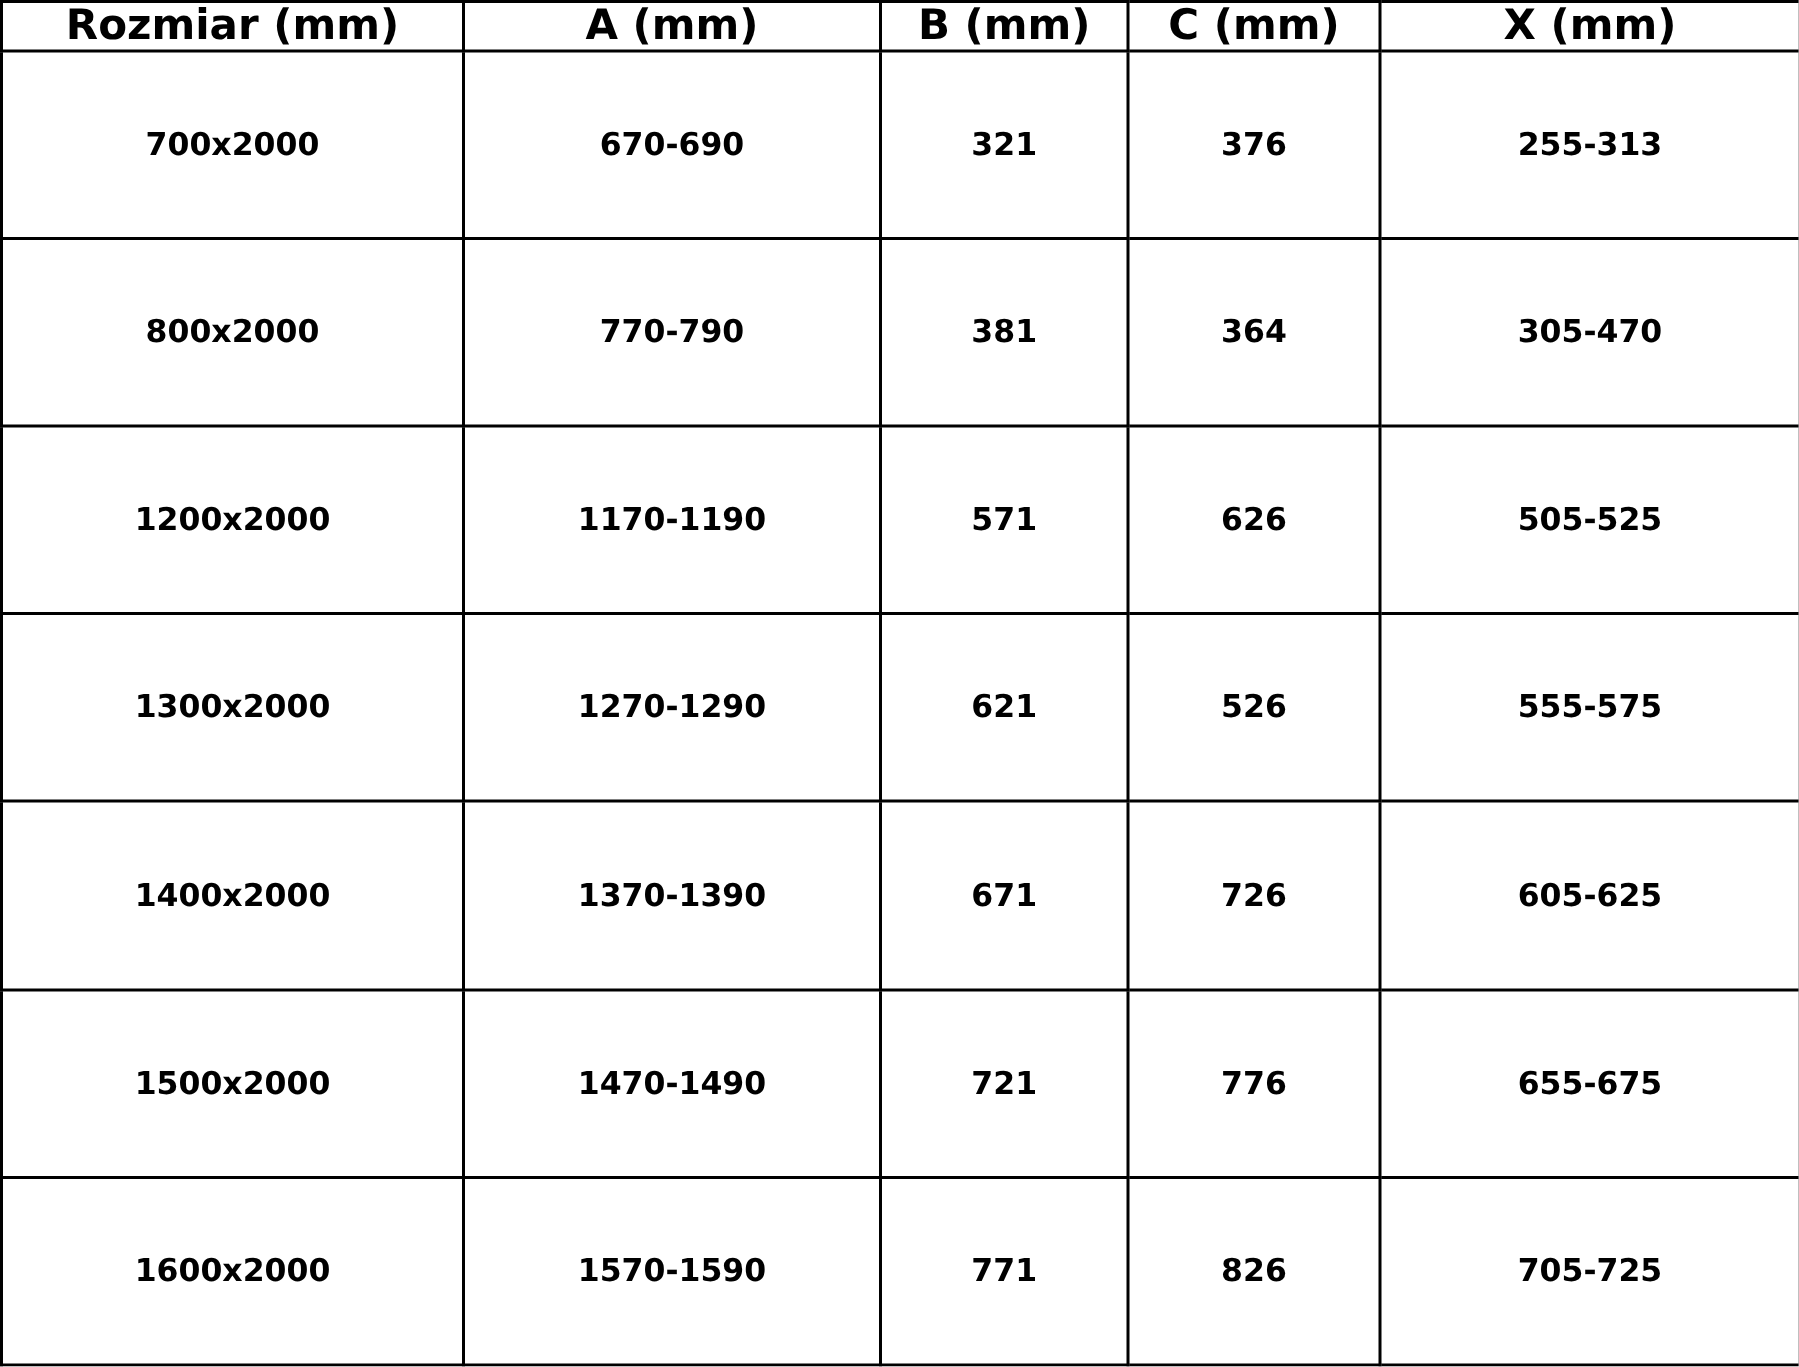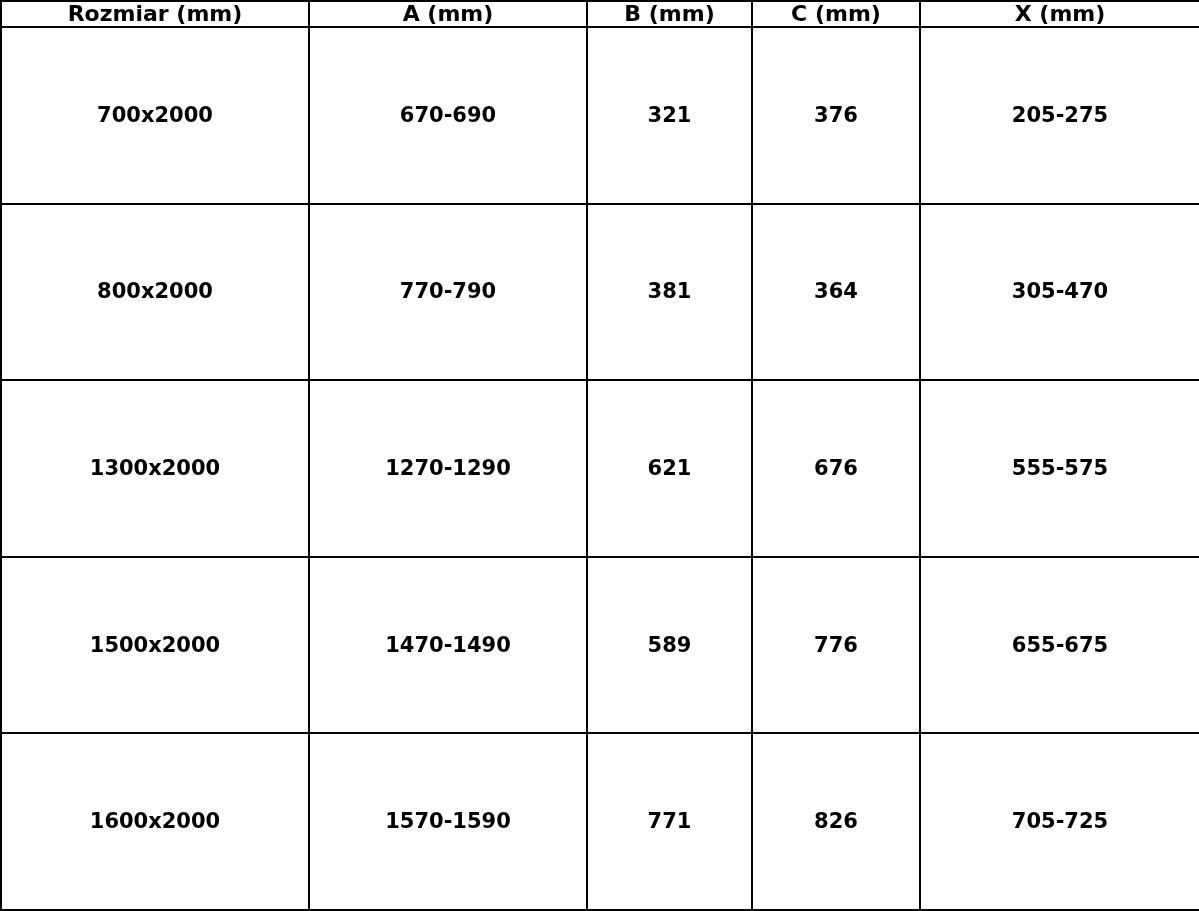--- a/index.html
+++ b/index.html
@@ -30,21 +30,21 @@
     border: 2px solid #000000;
     text-align: center;
     vertical-align: middle;
     font-weight: bold;
     font-size: 21px;
     padding: 0 4px;
     line-height: 1.1;
     white-space: nowrap;
   }
   table.size-table thead th {
-    font-size: 22px;
+    font-size: 28px;
   }
   col.c0 { width: 308px; }
   col.c1 { width: 278px; }
   col.c2 { width: 165px; }
   col.c3 { width: 168px; }
   col.c4 { width: 280px; }
 </style>
 </head>
 <body>
 
@@ -65,40 +65,54 @@
         <th>C (mm)</th>
         <th>X (mm)</th>
       </tr>
     </thead>
     <tbody>
       <tr>
         <td>700x2000</td>
         <td>670-690</td>
         <td>321</td>
         <td>376</td>
-        <td>205-275</td>
+        <td>255-313</td>
       </tr>
       <tr>
         <td>800x2000</td>
         <td>770-790</td>
         <td>381</td>
         <td>364</td>
         <td>305-470</td>
       </tr>
       <tr>
+        <td>1200x2000</td>
+        <td>1170-1190</td>
+        <td>571</td>
+        <td>626</td>
+        <td>505-525</td>
+      </tr>
+      <tr>
         <td>1300x2000</td>
         <td>1270-1290</td>
         <td>621</td>
-        <td>676</td>
+        <td>526</td>
         <td>555-575</td>
+      </tr>
+      <tr>
+        <td>1400x2000</td>
+        <td>1370-1390</td>
+        <td>671</td>
+        <td>726</td>
+        <td>605-625</td>
       </tr>
       <tr>
         <td>1500x2000</td>
         <td>1470-1490</td>
-        <td>589</td>
+        <td>721</td>
         <td>776</td>
         <td>655-675</td>
       </tr>
       <tr>
         <td>1600x2000</td>
         <td>1570-1590</td>
         <td>771</td>
         <td>826</td>
         <td>705-725</td>
       </tr>

